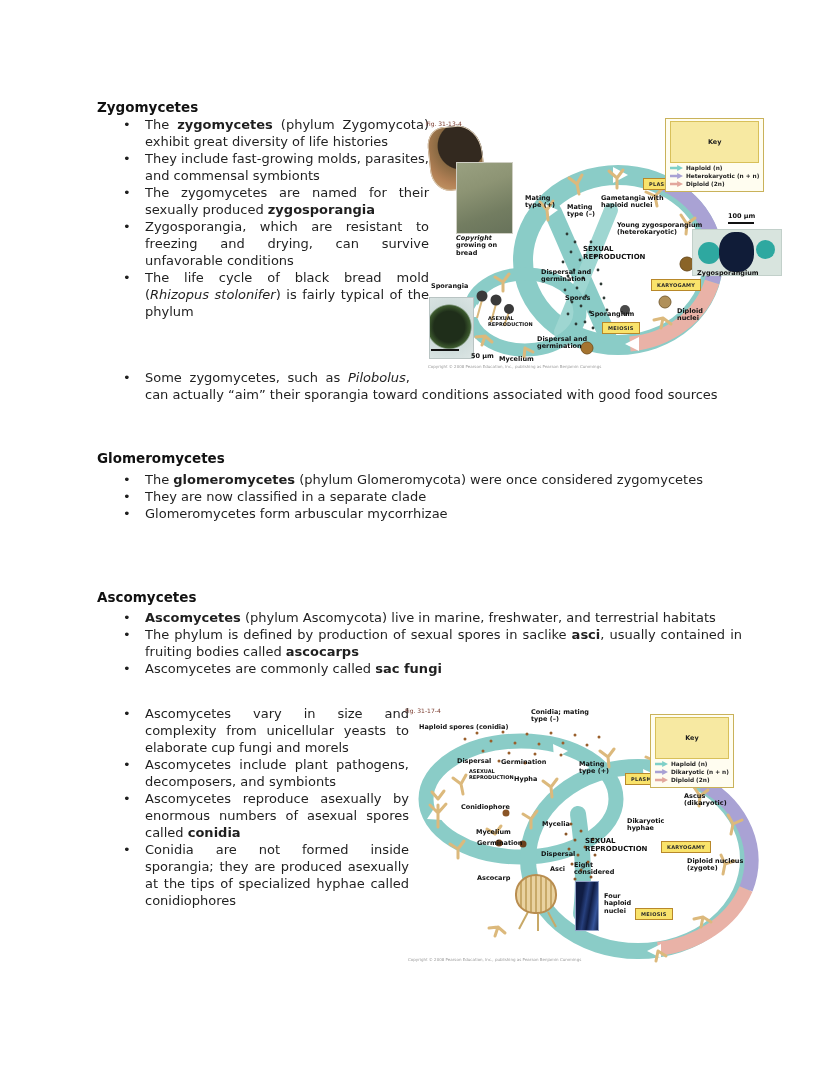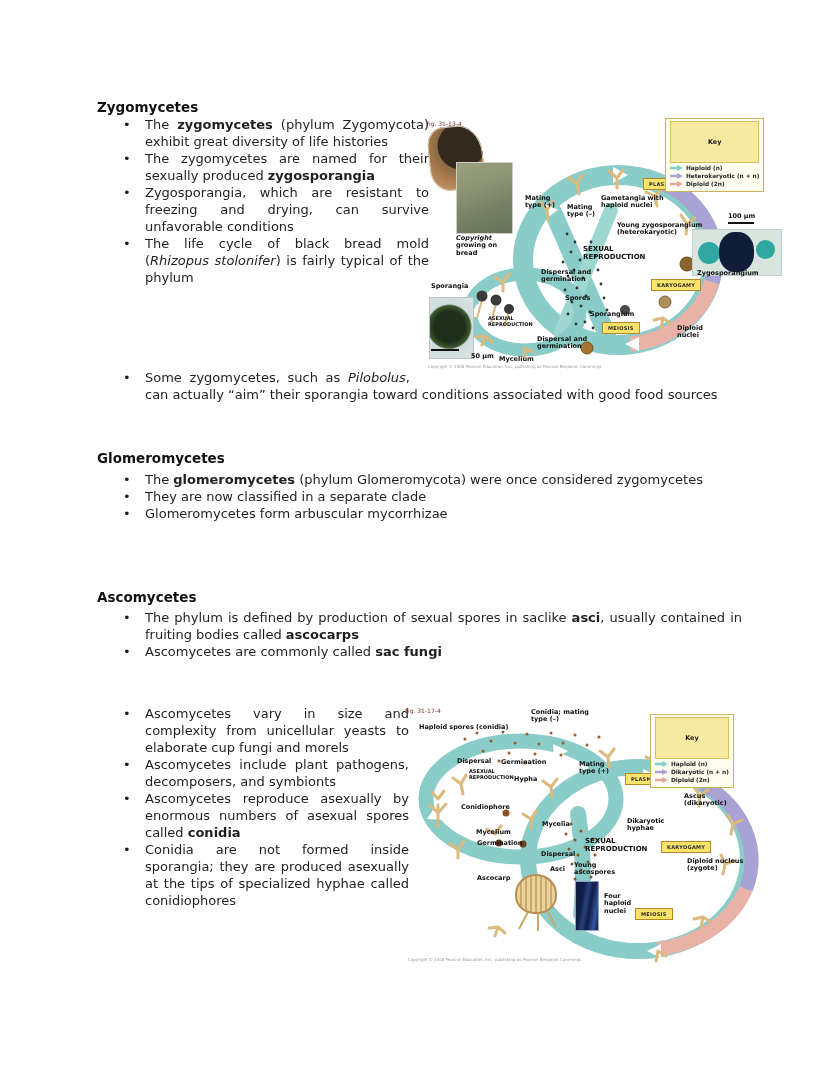--- a/index.html
+++ b/index.html
@@ -47,37 +47,39 @@
     box-shadow:0 0 0 1px #8fa0c5 inset;}
 </style>
 </head>
 <body>
 
 <div class="page">
 
   <div class="heading" style="top:99px;">Zygomycetes</div>
   <div class="blist" style="top:116px;width:332px;">
       <div class="li"><span>The </span><span style="font-weight: bold;">zygomycetes</span><span> (phylum Zygomycota) exhibit great diversity of life histories</span></div>
+      <div class="li"><span>They include fast-growing molds, parasites, and commensal symbionts</span></div>
       <div class="li"><span>The zygomycetes are named for their sexually produced </span><span style="font-weight: bold;">zygosporangia</span></div>
       <div class="li"><span>Zygosporangia, which are resistant to freezing and drying, can survive unfavorable conditions</span></div>
       <div class="li"><span>The life cycle of black bread mold (</span><span style="font-style: italic;">Rhizopus stolonifer</span><span>) is fairly typical of the phylum</span></div>
     </div>
   <div class="blist" style="top:369px;width:645px;">
       <div class="li"><span class="spacer"></span><span>Some zygomycetes, such as </span><span style="font-style: italic;">Pilobolus</span><span>, can actually “aim” their sporangia toward conditions associated with good food sources</span></div>
     </div>
 
   <div class="heading" style="top:450px;">Glomeromycetes</div>
   <div class="blist" style="top:471px;width:645px;">
       <div class="li"><span>The </span><span style="font-weight: bold;">glomeromycetes</span><span> (phylum Glomeromycota) were once considered zygomycetes</span></div>
       <div class="li"><span>They are now classified in a separate clade</span></div>
       <div class="li"><span>Glomeromycetes form arbuscular mycorrhizae</span></div>
     </div>
 
   <div class="heading" style="top:589px;">Ascomycetes</div>
   <div class="blist" style="top:609px;width:645px;">
+      <div class="li"><span style="font-weight: bold;">Ascomycetes</span><span> (phylum Ascomycota) live in marine, freshwater, and terrestrial habitats</span></div>
       <div class="li"><span>The phylum is defined by production of sexual spores in saclike </span><span style="font-weight: bold;">asci</span><span>, usually contained in fruiting bodies called </span><span style="font-weight: bold;">ascocarps</span></div>
       <div class="li"><span>Ascomycetes are commonly called </span><span style="font-weight: bold;">sac fungi</span></div>
     </div>
   <div class="blist" style="top:705px;width:312px;">
       <div class="li"><span>Ascomycetes vary in size and complexity from unicellular yeasts to elaborate cup fungi and morels</span></div>
       <div class="li"><span>Ascomycetes include plant pathogens, decomposers, and symbionts</span></div>
       <div class="li"><span>Ascomycetes reproduce asexually by enormous numbers of asexual spores called </span><span style="font-weight: bold;">conidia</span></div>
       <div class="li"><span>Conidia are not formed inside sporangia; they are produced asexually at the tips of specialized hyphae called conidiophores</span></div>
     </div>
 
@@ -163,21 +165,21 @@
       <div class="zspore" style="left:64px;top:11px;width:19px;height:19px;background:#2ea8a0;"></div>
       <div class="zspore" style="left:27px;top:3px;width:35px;height:40px;background:#101c38;border-radius:45%;"></div>
     </div>
   <div class="figcap" style="left: 1px; top: 8px;">Fig. 31-13-4</div>
       <div class="fig-label" style="left: 100px; top: 83px; width: 40px;">Mating type (+)</div>
       <div class="fig-label" style="left: 142px; top: 92px; width: 40px;">Mating type (–)</div>
       <div class="fig-label" style="left: 176px; top: 83px; width: 80px;">Gametangia with haploid nuclei</div>
       <div class="fig-label" style="left: 192px; top: 110px; width: 90px;">Young zygosporangium (heterokaryotic)</div>
       <div class="fig-label" style="left: 158px; top: 133px; width: 85px; font-size: 7px;">SEXUAL REPRODUCTION</div>
       <div class="fig-label" style="left: 272px; top: 158px; width: 75px;">Zygosporangium</div>
-      <div class="fig-label" style="left: 252px; top: 189px; width: 40px; margin-top: 24px;">Diploid nuclei</div>
+      <div class="fig-label" style="left: 252px; top: 172px; width: 40px; margin-top: 24px;">Diploid nuclei</div>
       <div class="fig-label" style="left: 165px; top: 199px; width: 60px;">Sporangium</div>
       <div class="fig-label" style="left: 140px; top: 183px; width: 40px;">Spores</div>
       <div class="fig-label" style="left: 116px; top: 157px; width: 72px;">Dispersal and germination</div>
       <div class="fig-label" style="left: 112px; top: 224px; width: 72px;">Dispersal and germination</div>
       <div class="fig-label" style="left: 74px; top: 244px; width: 50px;">Mycelium</div>
       <div class="fig-label" style="left: 63px; top: 204px; width: 60px; font-size: 5px;">ASEXUAL REPRODUCTION</div>
       <div class="fig-label" style="left: 6px; top: 171px; width: 50px;">Sporangia</div>
       <div class="fig-label" style="left: 31px; top: 123px; width: 52px;"><span style="font-style: italic;">Copyright</span><span> growing on bread</span></div>
       <div class="fig-label" style="left: 303px; top: 101px; width: 32px;">100 μm</div>
       <div class="scalebar" style="left: 303px; top: 110px; width: 26px;"></div>
@@ -299,21 +301,21 @@
       <div class="fig-label" style="left: 66px; top: 70px; width: 55px; font-size: 5px;">ASEXUAL REPRODUCTION</div>
       <div class="fig-label" style="left: 111px; top: 77px; width: 35px;">Hypha</div>
       <div class="fig-label" style="left: 176px; top: 62px; width: 38px;">Mating type (+)</div>
       <div class="fig-label" style="left: 14px; top: 105px; width: 62px; margin-left: 44px;">Conidiophore</div>
       <div class="fig-label" style="left: 139px; top: 122px; width: 40px;">Mycelia</div>
       <div class="fig-label" style="left: 73px; top: 130px; width: 48px;">Mycelium</div>
       <div class="fig-label" style="left: 74px; top: 141px; width: 58px;">Germination</div>
       <div class="fig-label" style="left: 138px; top: 152px; width: 45px;">Dispersal</div>
       <div class="fig-label" style="left: 74px; top: 176px; width: 44px;">Ascocarp</div>
       <div class="fig-label" style="left: 147px; top: 167px; width: 25px;">Asci</div>
-      <div class="fig-label" style="left: 171px; top: 163px; width: 50px;">Young ascospores</div>
+      <div class="fig-label" style="left: 171px; top: 163px; width: 50px;">Eight considered</div>
       <div class="fig-label" style="left: 182px; top: 138px; width: 85px; font-size: 7px;">SEXUAL REPRODUCTION</div>
       <div class="fig-label" style="left: 224px; top: 119px; width: 52px;">Dikaryotic hyphae</div>
       <div class="fig-label" style="left: 281px; top: 94px; width: 55px;">Ascus (dikaryotic)</div>
       <div class="fig-label" style="left: 284px; top: 159px; width: 72px;">Diploid nucleus (zygote)</div>
       <div class="fig-label" style="left: 201px; top: 194px; width: 38px;">Four haploid nuclei</div>
       <div class="procbox" style="left: 222px; top: 74px;">PLASMOGAMY</div>
       <div class="procbox" style="left: 258px; top: 142px;">KARYOGAMY</div>
       <div class="procbox" style="left: 232px; top: 209px;">MEIOSIS</div>
       <div class="key" style="left: 247px; top: 15px;">
         <div class="key-title">Key</div>

